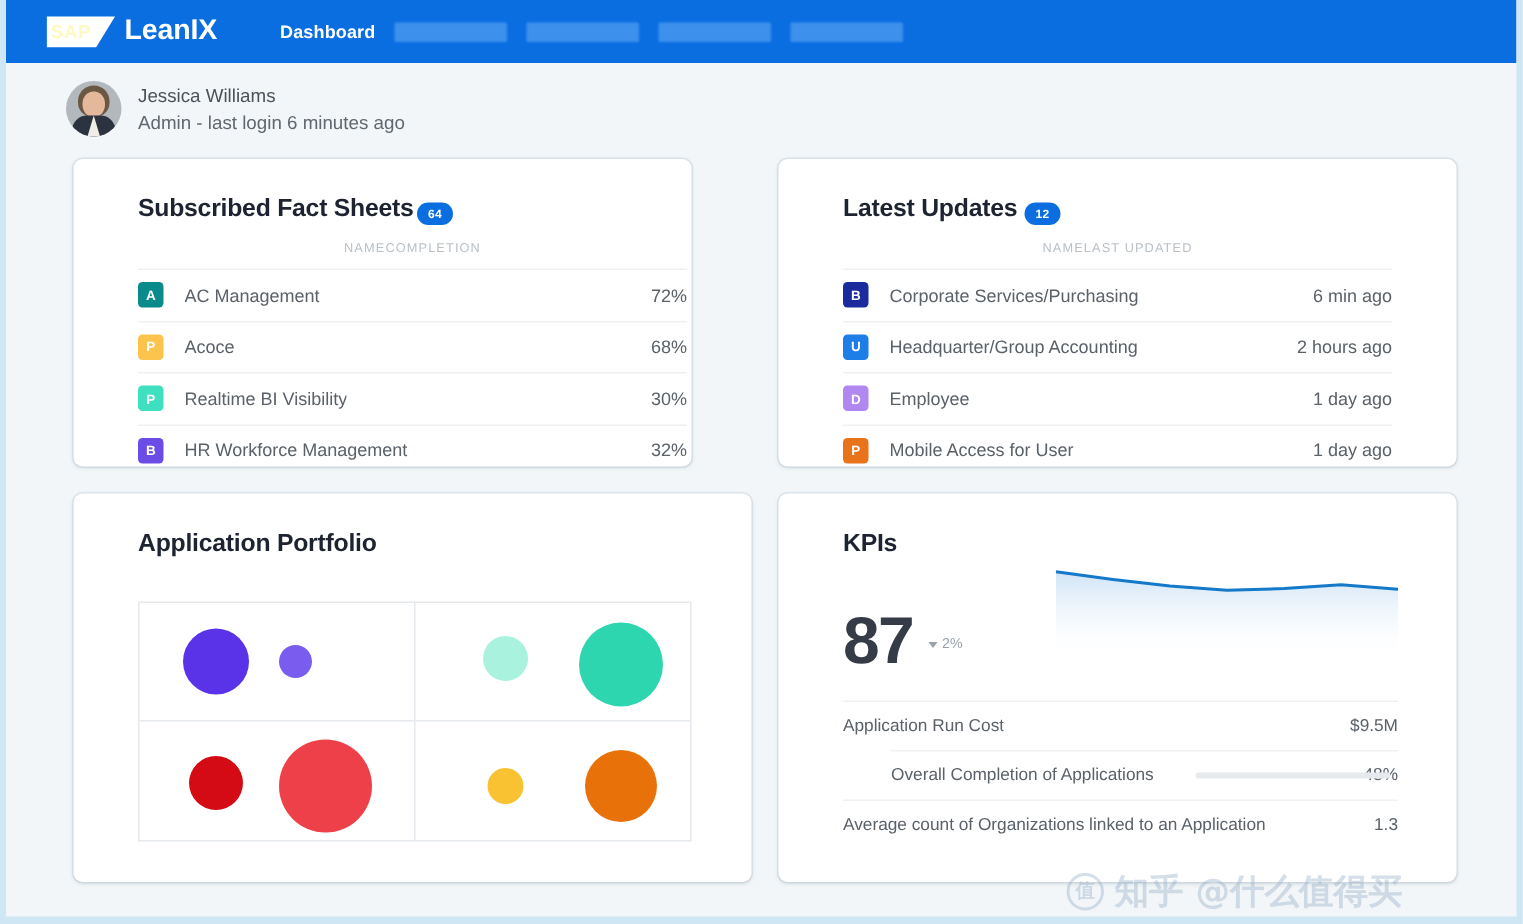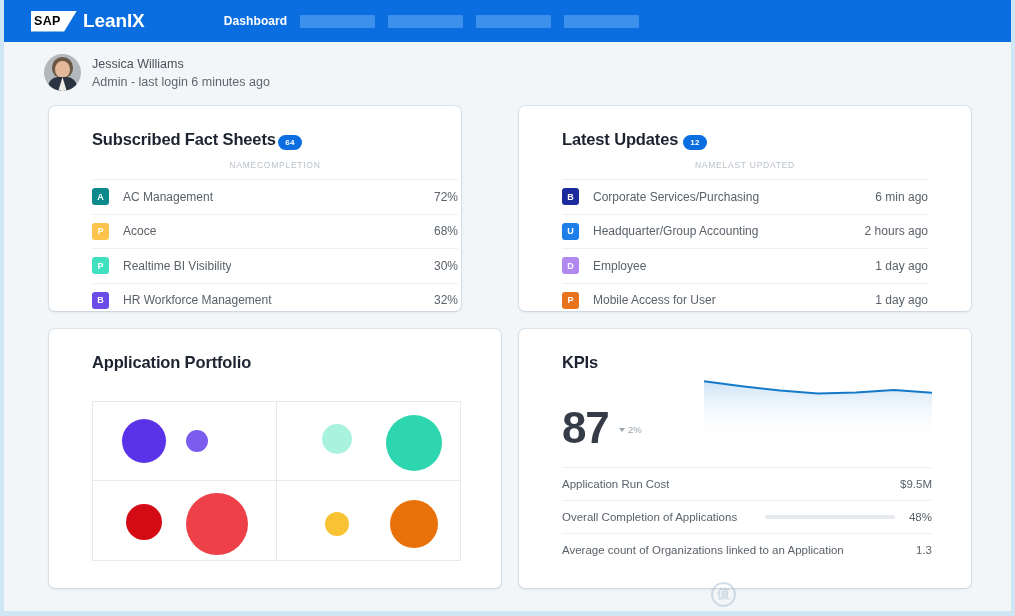--- a/index.html
+++ b/index.html
@@ -32,35 +32,34 @@
     width: 46px; height: 21px;
   }
   .sap-logo .shape {
     position: absolute; inset: 0;
     background: #ffffff;
     clip-path: polygon(0 0, 100% 0, 72% 100%, 0 100%);
   }
   .sap-logo .sap-text {
     position: absolute; left: 3px; top: 3px;
     font-size: 12.5px; font-weight: bold; letter-spacing: .3px;
-    color: #000000;
+    color: #fef9c3;
     font-family: "Liberation Sans", sans-serif;
   }
   .brand-name {
     margin-left: 6px;
     color: #ffffff;
     font-size: 19px;
     font-weight: bold;
     letter-spacing: -0.1px;
   }
   .nav-items { display: flex; align-items: center; margin-left: 42px; }
   .nav-link {
     color: #ffffff; font-size: 12px; font-weight: bold;
     letter-spacing: .1px;
-    margin-left: 37px;
   }
   .nav-blank {
     width: 75px; height: 13px;
     background: #3d90ec;
     border-radius: 1px;
     margin-left: 13px;
     filter: blur(0.6px);
   }
   .nav-items .nav-blank:first-of-type { margin-left: 53px; }
 
@@ -368,29 +367,30 @@
         </defs>
         <path id="kpi-area-path" fill="url(#kpiFill)" stroke="none" d="M3.0 10.2 L41.0 15.3 L79.0 19.6 L117.0 22.5 L155.0 21.4 L193.0 18.9 L231.0 21.8 L231.0 70 L3.0 70 Z"></path>
         <path id="kpi-line-path" fill="none" stroke="#1479c9" stroke-width="2" d="M3.0 10.2 L41.0 15.3 L79.0 19.6 L117.0 22.5 L155.0 21.4 L193.0 18.9 L231.0 21.8"></path>
       </svg>
     </div>
     <div class="kpi-list" id="kpi-rows">
         <div class="kpi-row" style="position: relative;">
           <span class="label">Application Run Cost</span>
           <span class="val">$9.5M</span>
         </div>
-        <div class="kpi-row" style="position: relative;">
+        <div class="kpi-row" style="position: relative; margin-left: 32px;">
           <span class="label">Overall Completion of Applications</span>
           <span class="progress-track"><span class="progress-fill" style="width: 48%;"></span></span>
           <span class="val">48%</span>
         </div>
         <div class="kpi-row" style="position: relative;">
           <span class="label">Average count of Organizations linked to an Application</span>
           <span class="val">1.3</span>
         </div>
       </div>
   </div>
 
   <div class="watermark">
       <span class="wm-logo">值</span>
+    <span>知乎 @什么值得买</span>
   </div>
 
 </div>
 
 </body></html>

